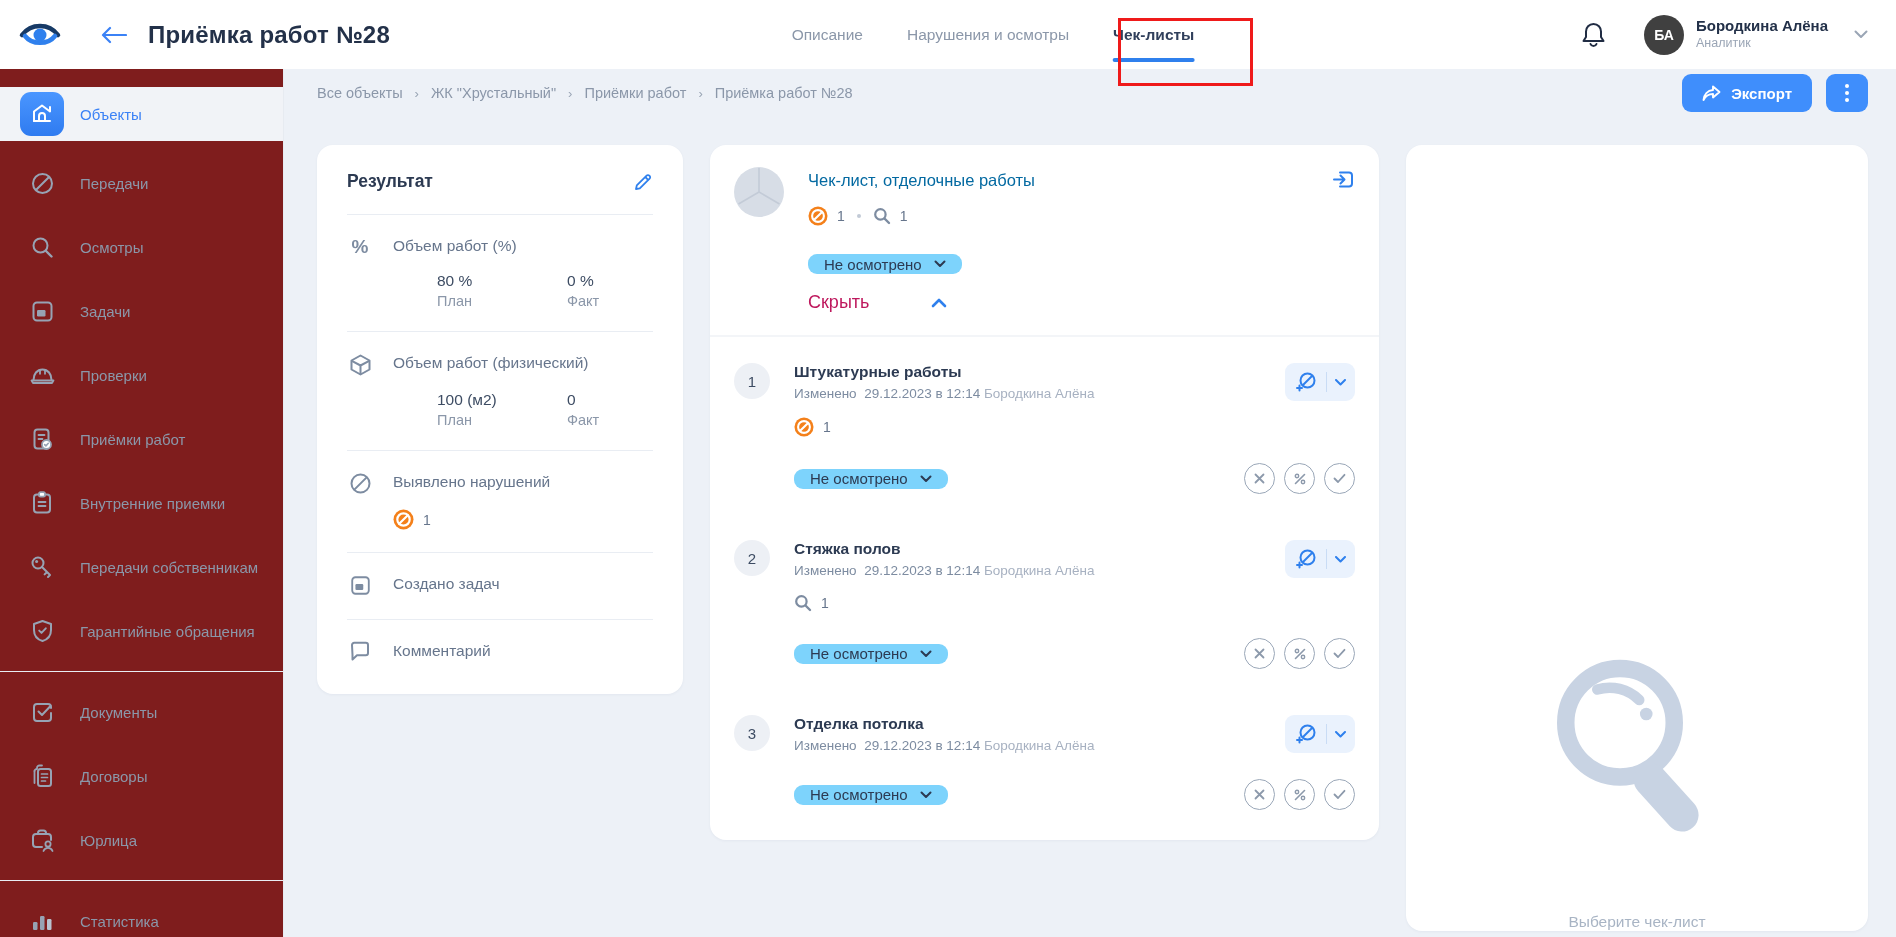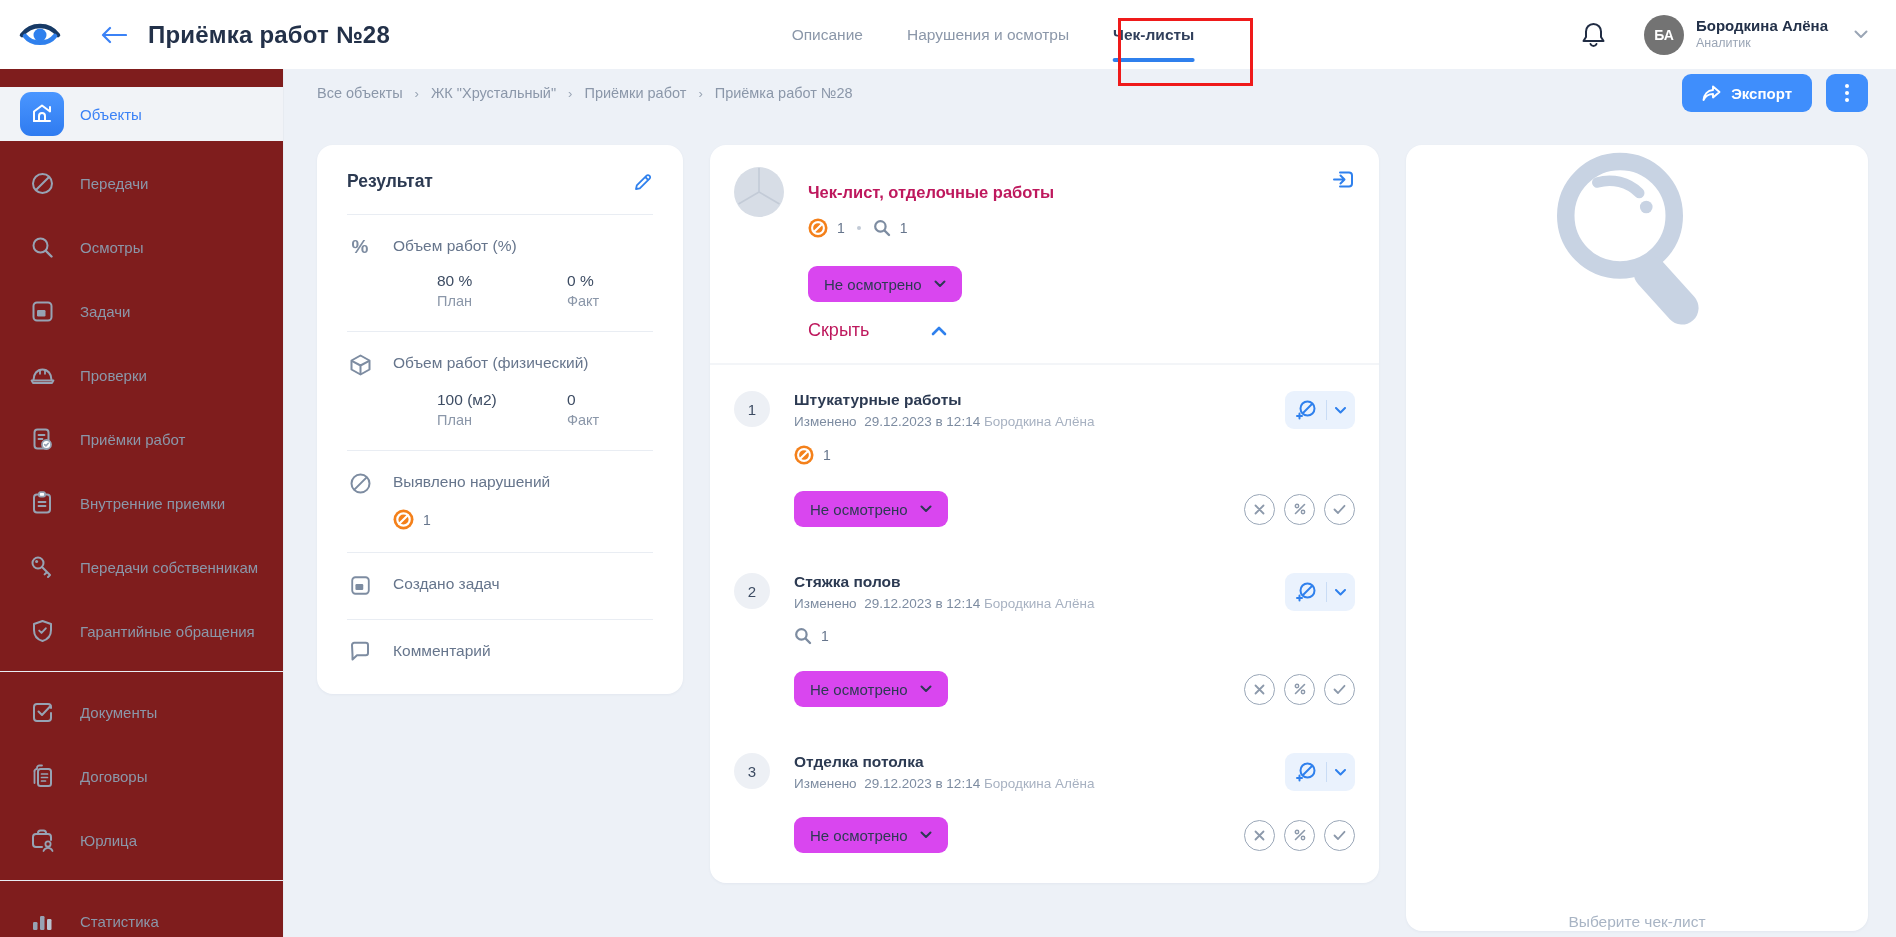--- a/index.html
+++ b/index.html
@@ -12,21 +12,21 @@
   .logo { width:52px; display:flex; align-items:center; justify-content:center; }
   .back-btn { width:40px; margin-left:28px; display:flex; align-items:center; justify-content:center; cursor:pointer; }
   .page-title { font-size:24px; font-weight:700; color:#233149; margin-left:14px; letter-spacing:.2px; }
   .tabs { position:absolute; left:50%; transform:translateX(-50%); margin-left:45px; height:69px; display:flex; align-items:center; gap:44px; }
   .tab { font-size:15.5px; color:#8b97a9; height:69px; display:flex; align-items:center; cursor:pointer; position:relative; }
   .tab.active { color:#31405c; font-weight:600; }
   .tab.active::after { content:""; position:absolute; left:0; right:0; bottom:7px; height:4px; border-radius:2px; background:#2f80ed; }
   .annotation-box { position:absolute; left:1118px; top:18px; width:135px; height:68px; border:3px solid #ef1a1a; z-index:9; pointer-events:none; }
   .header-right { margin-left:auto; display:flex; align-items:center; }
   .bell { margin-right:38px; cursor:pointer; display:flex; }
-  .avatar { width:40px; height:40px; border-radius:50%; background:#737373; color:#fff; font-size:14px; font-weight:700; display:flex; align-items:center; justify-content:center; }
+  .avatar { width:40px; height:40px; border-radius:50%; background:#404040; color:#fff; font-size:14px; font-weight:700; display:flex; align-items:center; justify-content:center; }
   .user-block { margin-left:12px; line-height:1.25; }
   .user-name { font-size:15px; font-weight:700; color:#233149; }
   .user-role { font-size:12.5px; color:#9aa5b5; }
   .user-caret { margin-left:26px; display:flex; cursor:pointer; }
 
   
   .body-row { flex:1; display:flex; min-height:0; }
   .sidebar { width:284px; background:#7f1d1d; border-right:1px solid #e7ebf1; padding-top:18px; flex:0 0 284px; overflow:hidden; }
   .side-item { height:64px; display:flex; align-items:center; padding-left:20px; cursor:pointer; }
   .side-item .ico { width:44px; height:44px; display:flex; align-items:center; justify-content:center; flex:0 0 44px; }
@@ -66,25 +66,25 @@
   .count-txt { font-size:14px; color:#66758c; }
   .pct-ico { font-size:19px; font-weight:700; color:#7d8ca1; }
 
   
   .check-card { width:669px; flex:0 0 669px; display:flex; flex-direction:column; }
   .cl-head { padding:22px 24px 0; }
   .cl-head-top { display:flex; }
   .cl-avatar { flex:0 0 50px; }
   .cl-head-main { margin-left:24px; flex:1; }
   .cl-title-row { display:flex; align-items:flex-start; }
-  .cl-title { font-size:16.5px; font-weight:700; color:#be185d; margin-top:16px; }
+  .cl-title { font-size:16.5px; font-weight:400; color:#0369a1; margin-top:4px; }
   .cl-open-btn { margin-left:auto; cursor:pointer; display:flex; margin-top:2px; }
   .badges { display:flex; align-items:center; gap:9px; margin-top:16px; }
   .dot-sep { width:4px; height:4px; border-radius:50%; background:#c2cad6; margin:0 3px; }
-  .status-pill { display:inline-flex; align-items:center; gap:12px; background:#d946ef; border:none; border-radius:9px; height:36px; padding:0 16px; font-size:15px; color:#2c3a52; cursor:pointer; font-family:inherit; }
+  .status-pill { display:inline-flex; align-items:center; gap:12px; background:#7dd3fc; border:none; border-radius:9px; height:20px; padding:0 16px; font-size:15px; color:#2c3a52; cursor:pointer; font-family:inherit; }
   .cl-status { margin-top:28px; }
   .hide-row { display:flex; align-items:center; gap:62px; margin:18px 0 22px; }
   .hide-link { color:#be185d; font-size:18px; cursor:pointer; }
   .hide-caret { cursor:pointer; display:flex; }
   .cl-divider { height:2px; background:#f3f5f8; }
 
   .cl-items { padding:26px 24px 30px; overflow:hidden; }
   .cl-item { display:flex; margin-bottom:46px; }
   .cl-item:last-child { margin-bottom:0; }
   .num-circle { flex:0 0 36px; width:36px; height:36px; border-radius:50%; background:#edf0f5; color:#3d4c63; font-size:15px; display:flex; align-items:center; justify-content:center; }
@@ -94,21 +94,21 @@
   .item-meta { font-size:13.5px; color:#7d8ca1; margin-top:5px; }
   .item-meta .by { color:#a7b1c1; }
   .item-action { margin-left:auto; display:flex; align-items:center; background:#eaf2fd; border-radius:9px; height:38px; padding:0 9px; cursor:pointer; }
   .item-action .sep { width:1px; height:20px; background:#c9dcf5; margin:0 8px; }
   .item-badges { display:flex; align-items:center; gap:9px; margin-top:16px; }
   .item-status-row { display:flex; align-items:center; margin-top:26px; }
   .circle-actions { margin-left:auto; display:flex; gap:9px; }
   .circ-btn { width:31px; height:31px; border-radius:50%; border:1.6px solid #9aa7b8; background:#fff; color:#8c99ab; display:flex; align-items:center; justify-content:center; cursor:pointer; font-size:15px; padding:0; }
 
   
-  .preview-card { flex:1; align-self:stretch; display:flex; flex-direction:column; align-items:center; justify-content:space-between; margin-bottom:6px; }
+  .preview-card { flex:1; align-self:stretch; display:flex; flex-direction:column; align-items:center; justify-content:flex-end; margin-bottom:6px; }
   .preview-text { margin-top:46px; font-size:15.5px; color:#a8b4c4; }
 
   svg { display:block; }
 </style>
 </head>
 <body>
 
 <div class="page">
 
   <div class="header">

